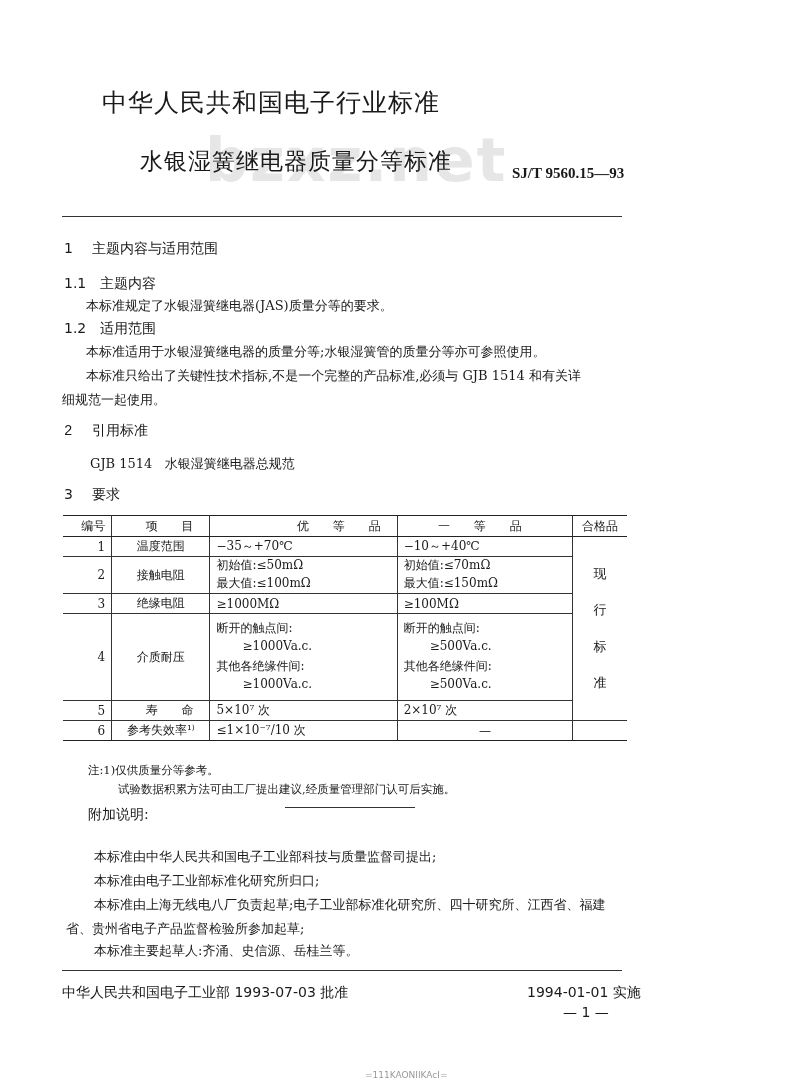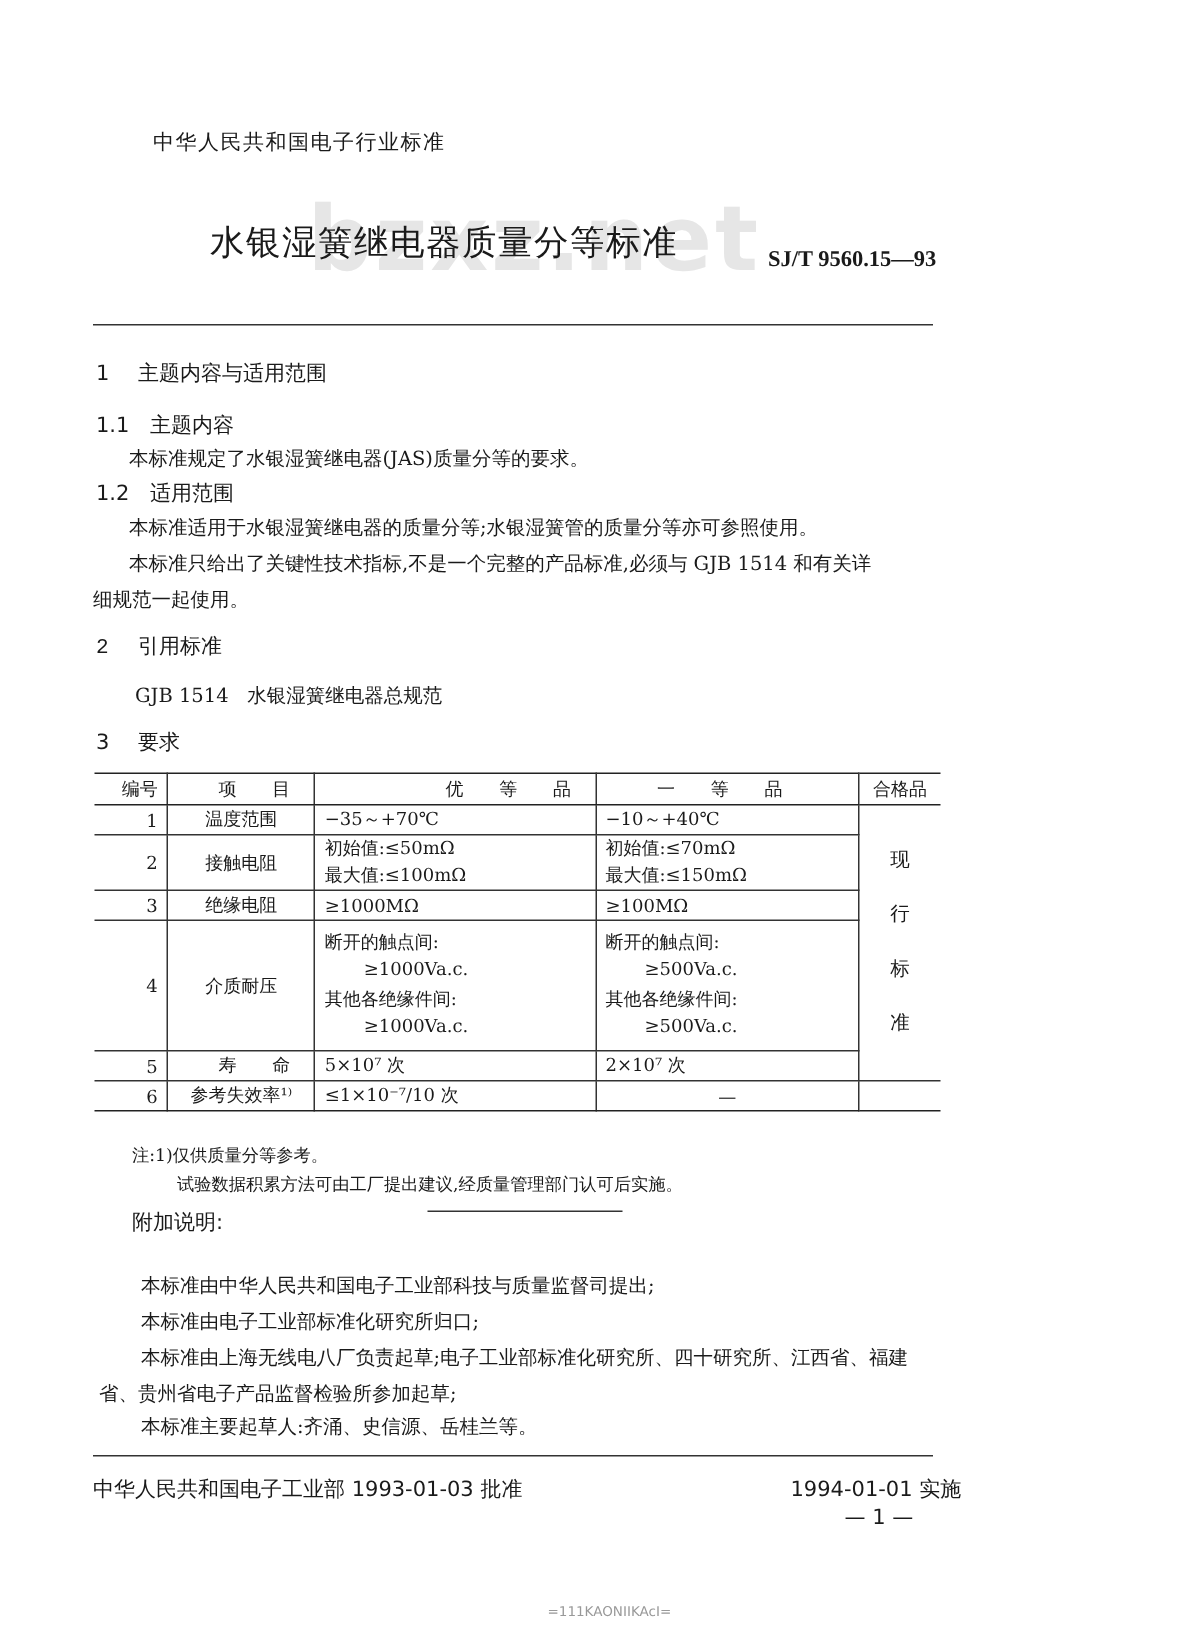--- a/index.html
+++ b/index.html
@@ -10,21 +10,21 @@
   }
   .abs { position: absolute; }
   .watermark {
     left: 205px; top: 118px;
     font-family: "DejaVu Sans", "Liberation Sans", sans-serif;
     font-weight: bold; font-size: 60px; letter-spacing: 2px;
     color: #e6e6e6; z-index: 0; line-height: 1; margin-top: 12px;
   }
   .content { position: relative; z-index: 1; }
   .std-org {
-    left: 102px; top: 86px; font-size: 14px;
+    left: 102px; top: 86px; font-size: 25px;
     font-family: Liberation Serif, serif; letter-spacing: 1px;
   }
   .std-code {
     left: 512px; top: 121px; font-size: 15px; font-weight: bold;
     font-family: "Liberation Serif", serif;
     margin-top: 44px;
   }
   .doc-title {
     left: 140px; top: 146px; font-size: 23px;
     font-family: "DejaVu Sans", "Liberation Sans", sans-serif; letter-spacing: 1px;
@@ -177,17 +177,17 @@
   <div class="abs rule-mid"></div>
 
   <div class="abs h2" style="left:88px; top:806px;">附加说明:</div>
   <div class="abs para" style="left:94px; top:848px;">本标准由中华人民共和国电子工业部科技与质量监督司提出;</div>
   <div class="abs para" style="left:94px; top:872px;">本标准由电子工业部标准化研究所归口;</div>
   <div class="abs para" style="left:94px; top:896px;">本标准由上海无线电八厂负责起草;电子工业部标准化研究所、四十研究所、江西省、福建</div>
   <div class="abs para" style="left:66px; top:920px;">省、贵州省电子产品监督检验所参加起草;</div>
   <div class="abs para" style="left:94px; top:942px;">本标准主要起草人:齐涌、史信源、岳桂兰等。</div>
 
   <div class="abs rule-bot"></div>
-  <div class="abs footer-left">中华人民共和国电子工业部 1993-01-03 批准</div>
+  <div class="abs footer-left">中华人民共和国电子工业部 1993-07-03 批准</div>
   <div class="abs footer-right">1994-01-01 实施</div>
   <div class="abs page-num">— 1 —</div>
   <div class="abs scan-mark">=111KAONIIKAcI=</div>
 </div>
 
 </body></html>

